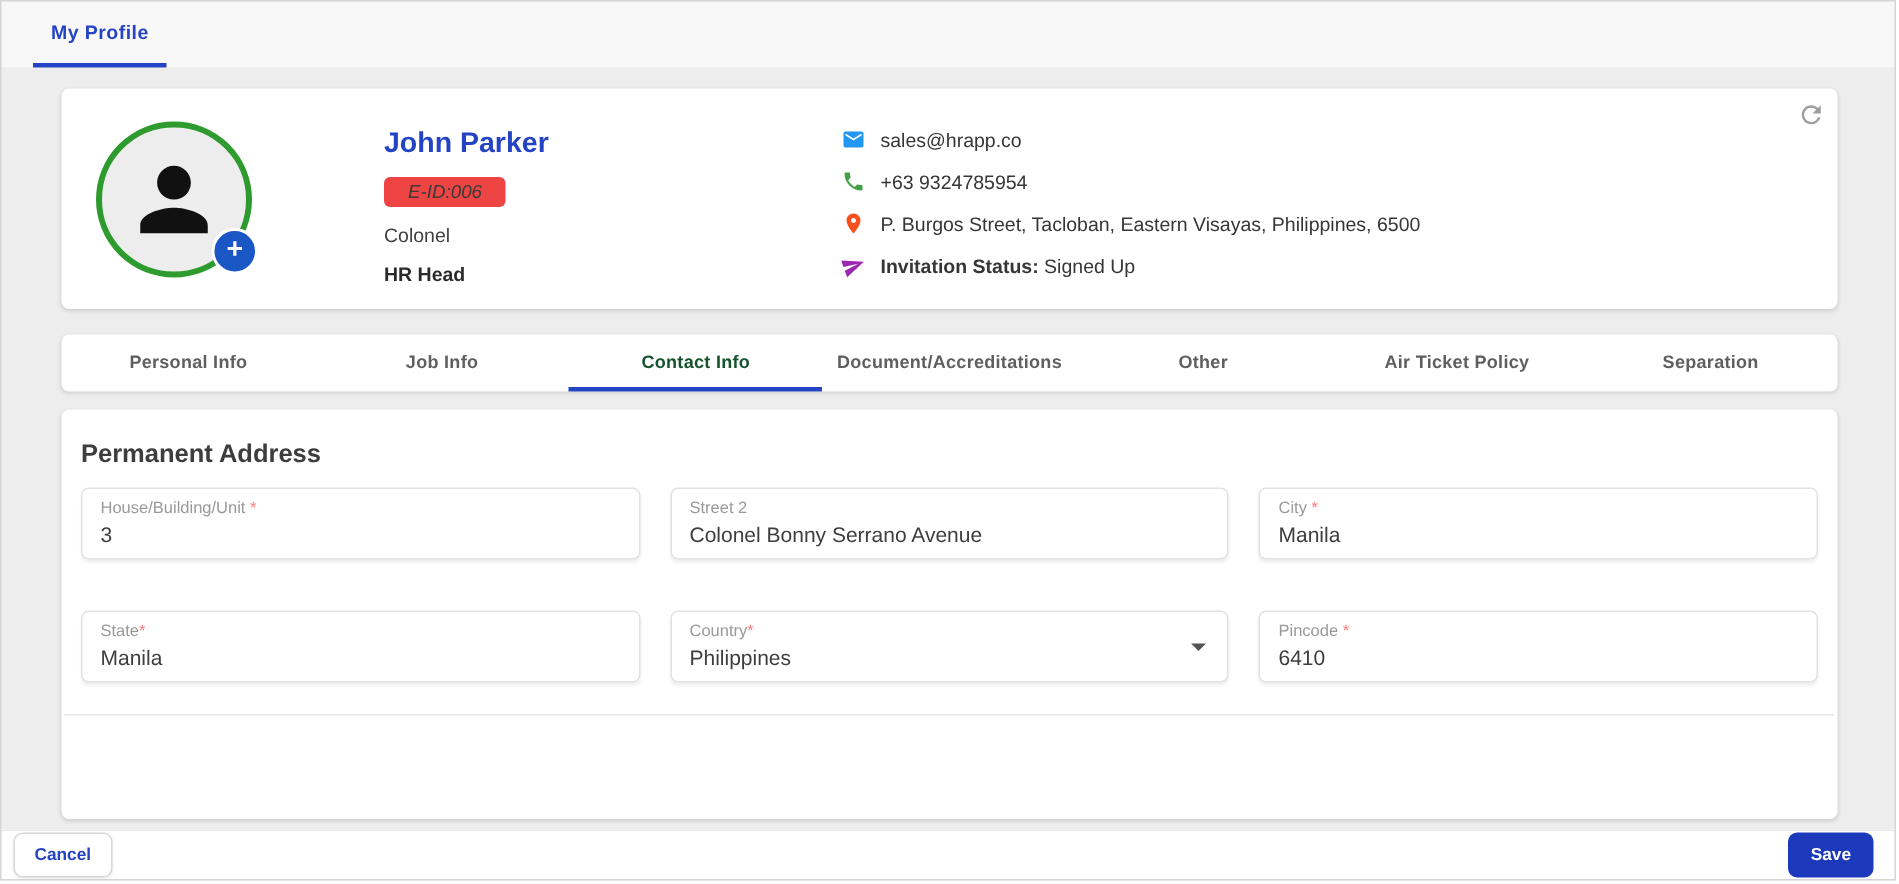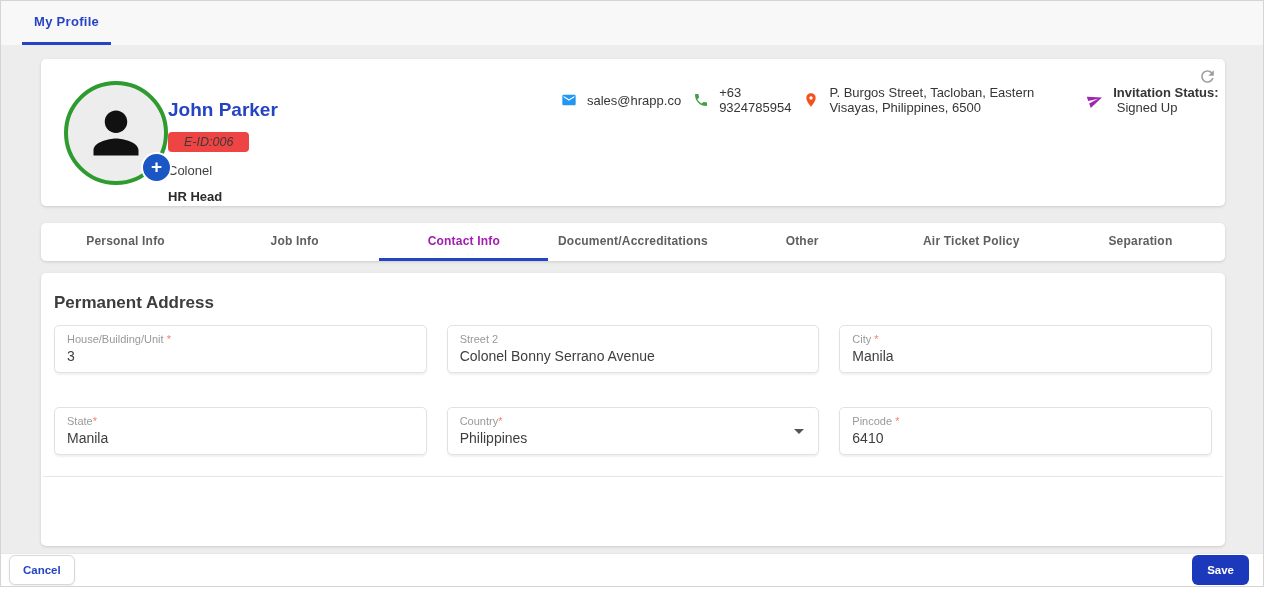--- a/index.html
+++ b/index.html
@@ -18,36 +18,36 @@
 
   
   .profile-card { height:147px; position:relative; display:flex; }
   .refresh-btn { position:absolute; top:8px; right:8px; background:none; border:none; cursor:pointer; }
   .avatar-wrap { align-self:center; margin-left:23px; width:104px; height:104px; position:relative; flex:none; }
   .avatar-ring { width:104px; height:104px; border:4px solid #2e9b2e; border-radius:50%;
                  background:#ededed; display:flex; align-items:center; justify-content:center; cursor:pointer; }
   .plus-badge { position:absolute; right:-4px; bottom:2px; width:31px; height:31px; border-radius:50%;
                 background:#1a56c4; border:2px solid #fff; color:#fff; display:flex; align-items:center;
                 justify-content:center; font-size:19px; font-weight:bold; cursor:pointer; }
-  .identity { padding-top:40px; }
+  .identity { margin-left:88px; padding-top:26px; }
   .emp-name { font-size:19px; font-weight:700; color:#2544c4; }
   .eid-badge { display:inline-block; margin-top:11px; background:#ef4444; border-radius:4px;
                padding:3px 16px; font-size:12.5px; color:#3a3a3a;font-style:italic; }
   .dept { margin-top:11px; font-size:13px; color:#3f3f3f; }
   .desig { margin-top:11px; font-size:13px; font-weight:700; color:#2b2b2b; }
-  .contact-col { position:absolute; left:520px; top:26px; display:flex; flex-direction:row; gap:12px; }
+  .contact-col { position:absolute; left:520px; top:26px; display:flex; flex-direction:column; gap:12px; }
   .contact-row { display:flex; align-items:center; gap:10px; font-size:13px; color:#363636; }
   .contact-row svg { flex:none; }
   .bold { font-weight:700; }
 
   
   .tabs-card { margin-top:17px; height:38px; display:flex; }
   .tab { flex:1; display:flex; align-items:center; justify-content:center; font-size:12px; font-weight:600;
          color:#5f5f5f; letter-spacing:0.2px; cursor:pointer; border-bottom:3px solid transparent; }
-  .tab.active { color:#a21caf; border-bottom-color:#2544c4; }
+  .tab.active { color:#14532d; border-bottom-color:#2544c4; }
 
   
   .form-card { margin-top:12px; height:273px; padding:20px 13px 0; }
   .section-heading { font-size:17px; font-weight:700; color:#3d3d3d; }
   .checkbox-row { margin:20px 0 0 13px; display:flex; align-items:center; gap:12px; cursor:pointer; }
   .checkbox { width:16px; height:16px; background:#2544c4; border-radius:2px; display:flex;
               align-items:center; justify-content:center; flex:none; }
   .checkbox-label { font-size:13px; color:#6f6f6f; }
   .fields-grid { margin-top:12px; display:grid; grid-template-columns:1fr 1fr 1fr; column-gap:20px; row-gap:34px; }
   .field { height:48px; border:1px solid #e2e2e2; border-radius:5px; padding:7px 12px;

